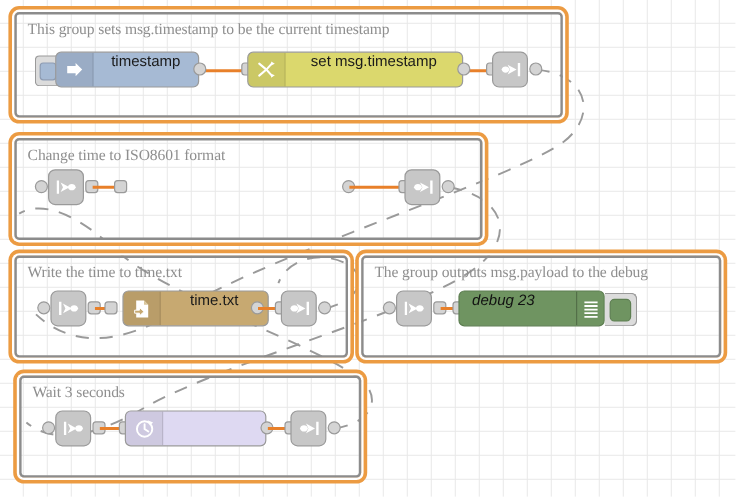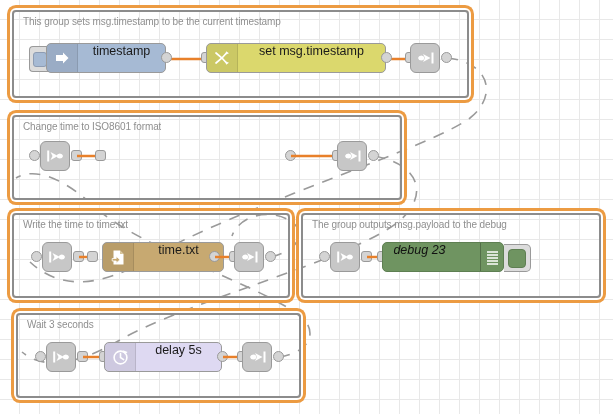--- a/index.html
+++ b/index.html
@@ -26,25 +26,26 @@
     position:absolute;
     box-sizing:border-box;
     border:2px solid #8c8c8c;
     border-radius:4px;
     background:rgba(255,255,255,0.0);
     box-shadow:0 0 0 2px #ffffff, 0 0 0 5px #ec9b42;
   }
   .group-title{
     position:absolute;
     left:9px; top:4px;
-    font-size:10px;
+    font-size:13px;
     color:#8f8f8f;
     white-space:nowrap;
     overflow:hidden;
     letter-spacing:-0.1px;
+    font-family:Liberation Serif, serif;
   }
 
   
   .node{
     position:absolute;
     box-sizing:border-box;
     height:30px;
     border:1px solid #9a9a9a;
     border-radius:5px;
     display:flex;
@@ -340,21 +341,20 @@
 
   <div class="port" style="left:99px;top:351px;"></div>
   <div class="node delaynode" style="left:104px;top:342px;width:118px;">
     <div class="icon-box">
       <svg class="icon-svg" width="17" height="17" viewBox="0 0 17 17">
         <circle cx="8.5" cy="8.5" r="6.4" fill="none" stroke="#ffffff" stroke-width="1.6"></circle>
         <path d="M8.5 4.6 L8.5 8.5 L11.6 10.6" stroke="#ffffff" stroke-width="1.6" fill="none" stroke-linecap="round"></path>
         <path d="M11 1.2 L15.6 3.0 L12.9 5.6 Z" fill="#ffffff"></path>
       </svg>
     </div>
-    <div class="label">delay 5s</div>
   </div>
   <div class="port round" style="left:217px;top:351px;"></div>
 
   <svg style="position:absolute;left:223px;top:351px;width:20px;height:13px;">
     <path d="M 0 6 L 20 6" stroke="#e8802a" stroke-width="2.5" fill="none"></path>
   </svg>
 
   <div class="port" style="left:237px;top:351px;"></div>
   <div class="linknode" style="left:242px;top:342px;">
     <svg class="icon-svg" width="17" height="16" viewBox="0 0 17 16">

